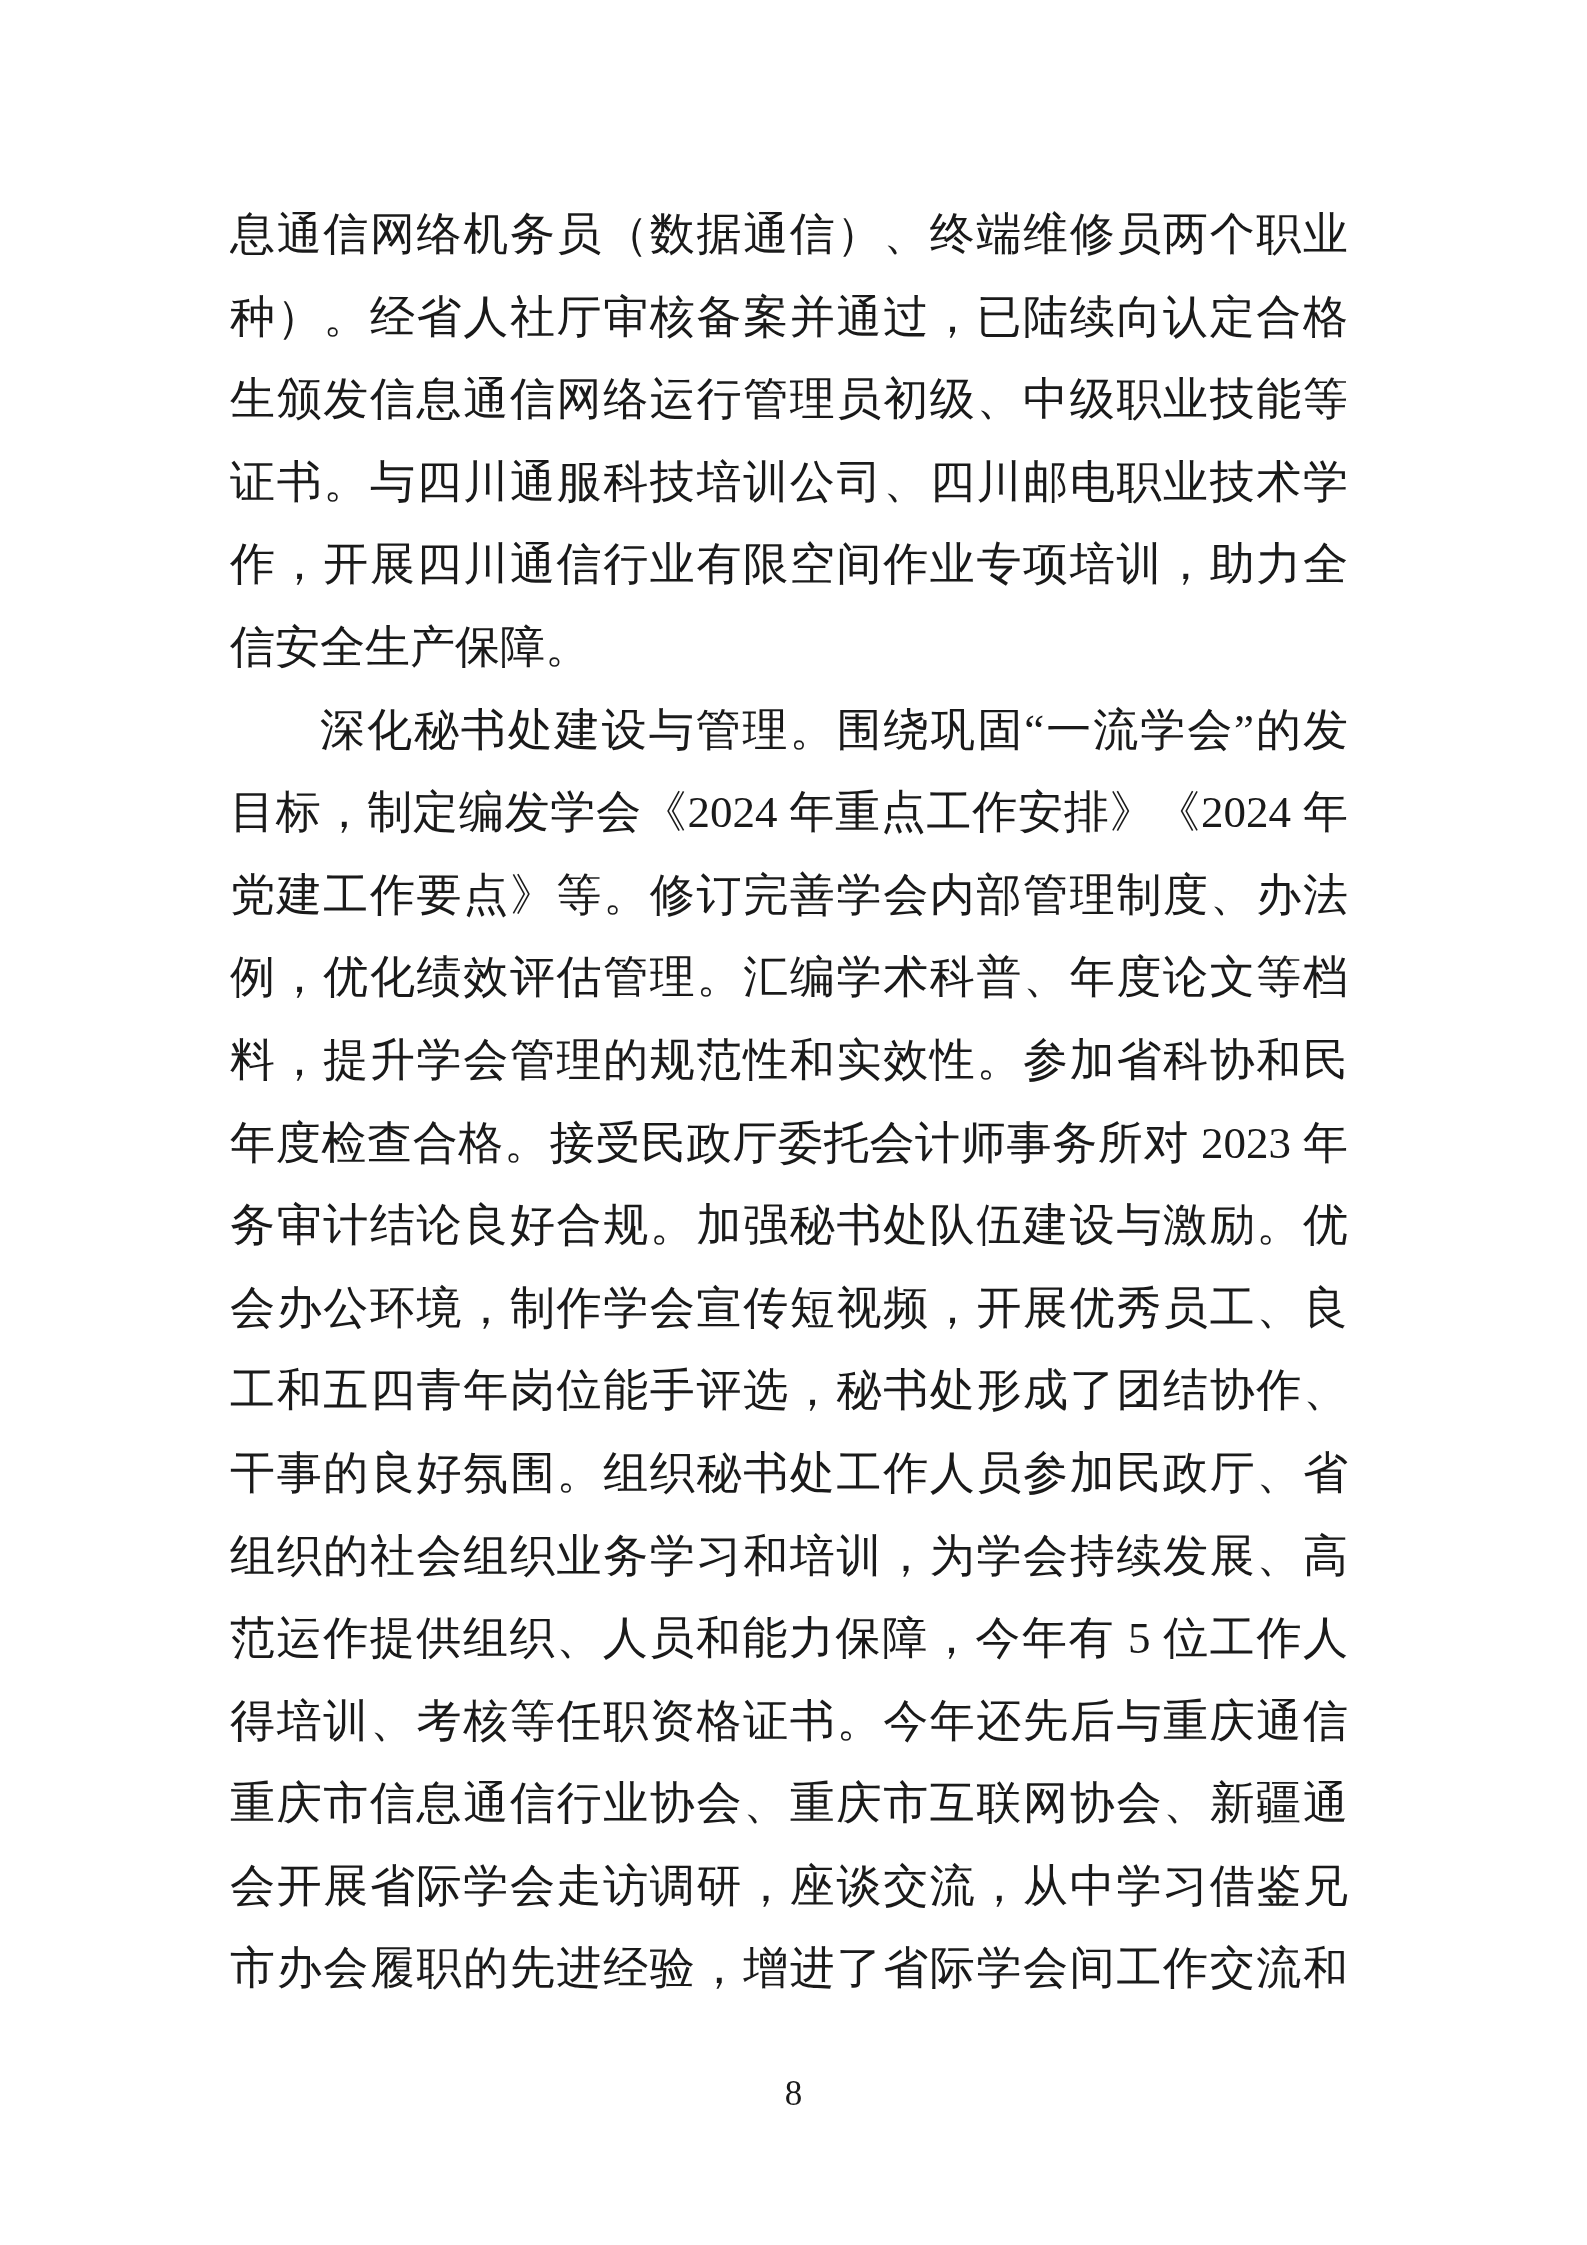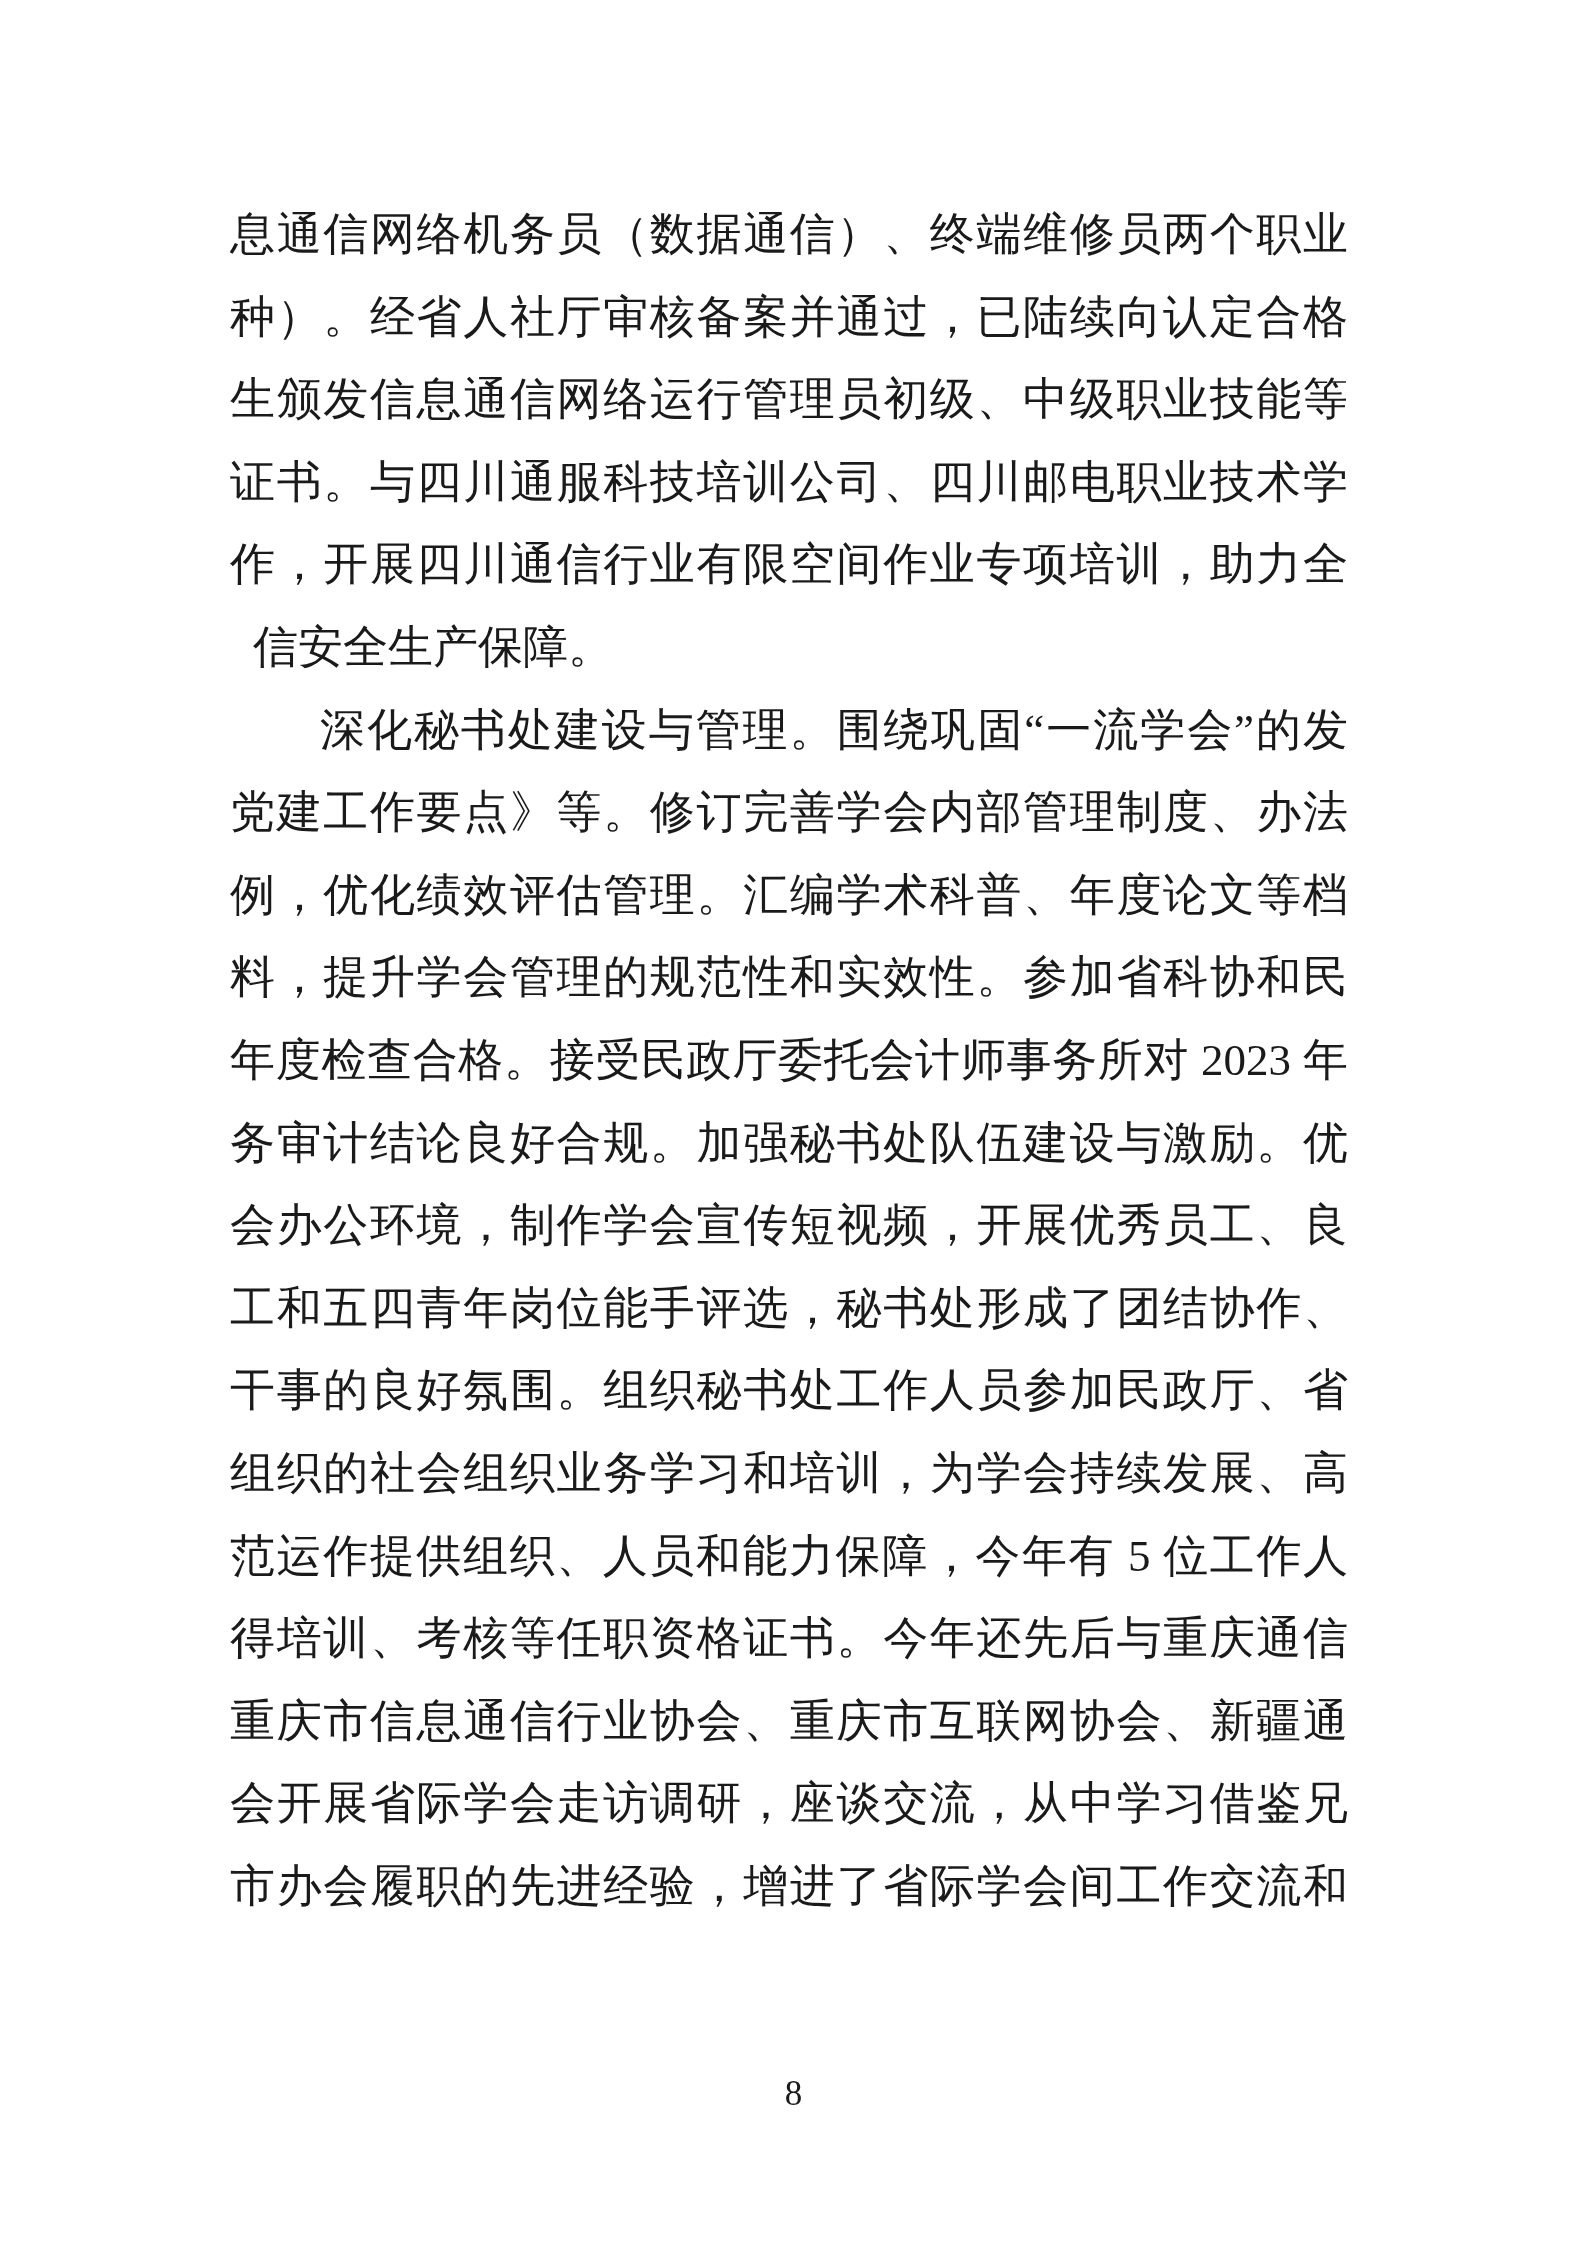--- a/index.html
+++ b/index.html
@@ -32,21 +32,20 @@
     line-height: 82.6px;
     text-align: justify;
     text-align-last: justify;
     text-justify: inter-character;
     overflow: hidden;
     white-space: normal;
   }
   .line.para-end {
     text-align: right;
     text-align-last: left;
-    margin-left: 23px;
   }
   .line.indent {
     text-indent: 90px;
   }
   .page-number {
     position: absolute;
     top: 2072px;
     left: 0;
     width: 100%;
     text-align: center;
@@ -61,20 +60,21 @@
 <div class="doc-page">
 
   <div class="text-block">
     <div class="line">息通信网络机务员（数据通信）、终端维修员两个职业（工</div>
     <div class="line">种）。经省人社厅审核备案并通过，已陆续向认定合格考</div>
     <div class="line">生颁发信息通信网络运行管理员初级、中级职业技能等级</div>
     <div class="line">证书。与四川通服科技培训公司、四川邮电职业技术学院合</div>
     <div class="line">作，开展四川通信行业有限空间作业专项培训，助力全省通</div>
     <div class="line para-end">信安全生产保障。</div>
     <div class="line indent">深化秘书处建设与管理。围绕巩固“一流学会”的发展</div>
+    <div class="line">目标，制定编发学会《2024 年重点工作安排》《2024 年</div>
     <div class="line">党建工作要点》等。修订完善学会内部管理制度、办法及条</div>
     <div class="line">例，优化绩效评估管理。汇编学术科普、年度论文等档案资</div>
     <div class="line">料，提升学会管理的规范性和实效性。参加省科协和民政厅</div>
     <div class="line">年度检查合格。接受民政厅委托会计师事务所对 2023 年财</div>
     <div class="line">务审计结论良好合规。加强秘书处队伍建设与激励。优化学</div>
     <div class="line">会办公环境，制作学会宣传短视频，开展优秀员工、良好员</div>
     <div class="line">工和五四青年岗位能手评选，秘书处形成了团结协作、踏实</div>
     <div class="line">干事的良好氛围。组织秘书处工作人员参加民政厅、省科协</div>
     <div class="line">组织的社会组织业务学习和培训，为学会持续发展、高效规</div>
     <div class="line">范运作提供组织、人员和能力保障，今年有 5 位工作人员取</div>

